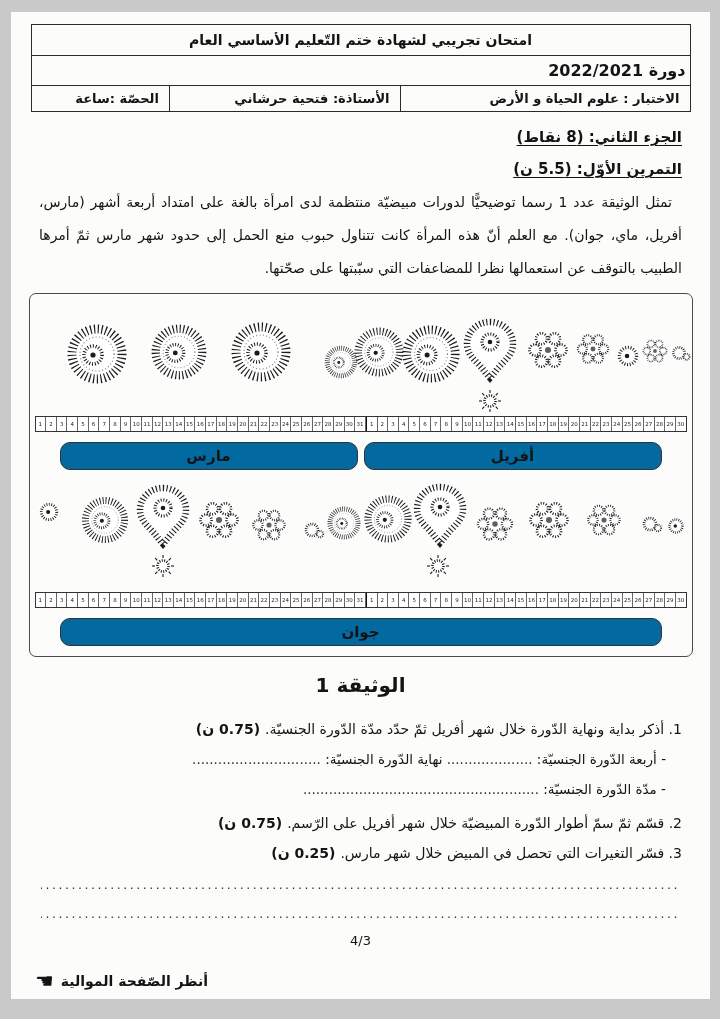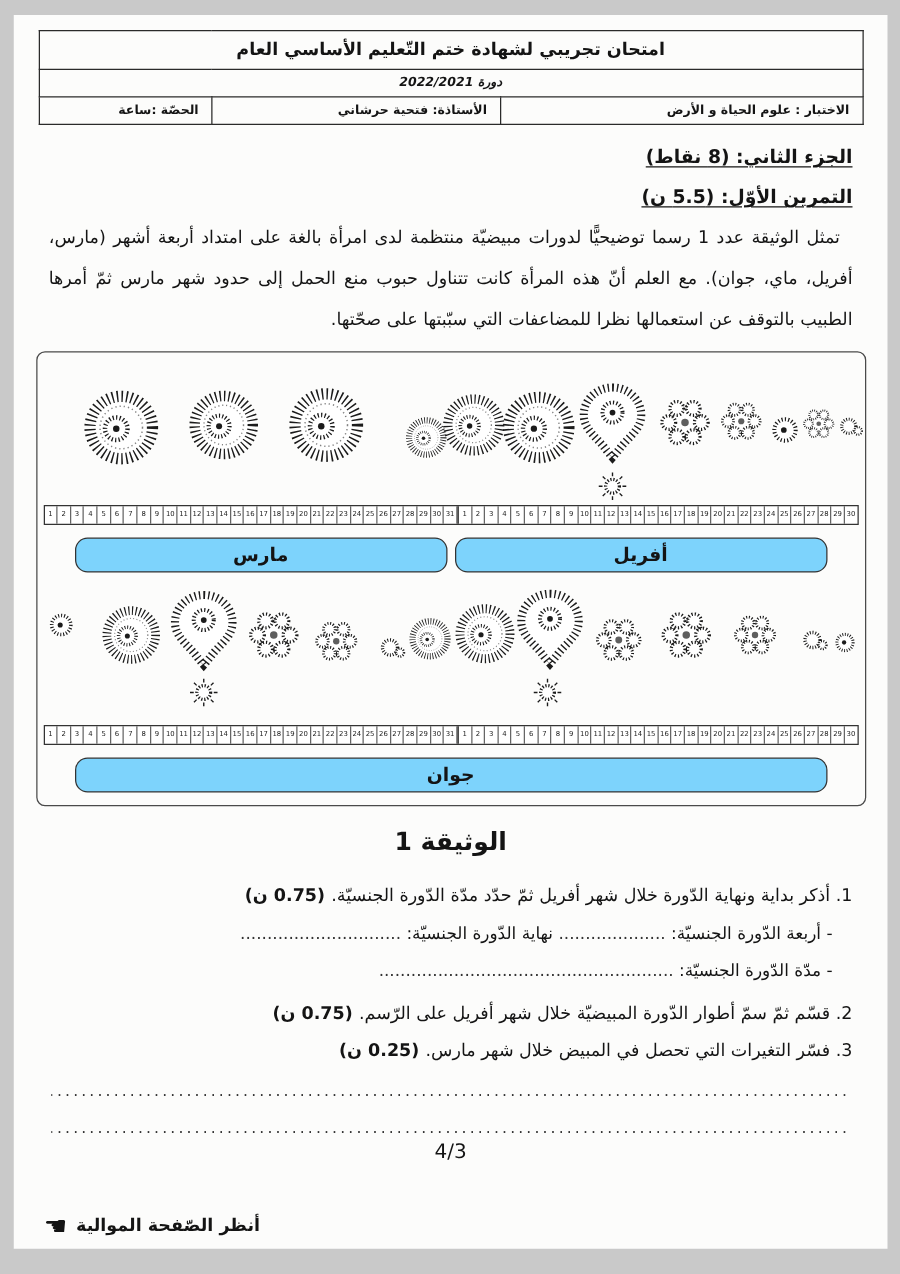--- a/index.html
+++ b/index.html
@@ -14,22 +14,22 @@
   .paper {
     position:absolute; left:11px; top:12px;
     width:699px; height:987px;
     background:#fcfcfb;
     direction:rtl;
   }
   
   .header-table { width:660px; margin:12px auto 0; border-collapse:collapse; }
   .header-table td { border:1.2px solid #2a2a2a; font-weight:bold; }
   .title-cell { text-align:center; padding:7px 4px; font-size:14px; }
-  .session-cell { text-align:center; padding:5px 4px; font-size:10px;font-style:italic; }
-  .info-cell { padding:5px 10px 5px 4px; text-align:right; font-size:10px; }
+  .session-cell { text-align:right; padding:5px 4px; font-size:16px; }
+  .info-cell { padding:5px 10px 5px 4px; text-align:right; font-size:13px; }
   .w-exam { width:44%; } .w-teacher { width:35%; } .w-dur { width:21%; }
 
   .section-line { margin:0 28px; font-size:15px; font-weight:bold; }
   .underlined { text-decoration:underline; text-underline-offset:3px; }
 
   .intro { margin:8px 28px 0; font-size:14px; line-height:33px; text-align:justify; text-indent:10px; }
 
   
   .figure-box {
     width:664px; margin:8px auto 0;
@@ -46,34 +46,34 @@
     flex:1 1 0; border-right:1px solid #666;
     font-size:5.5px; line-height:15px; text-align:center;
     overflow:hidden; color:#222; font-family:"DejaVu Sans", sans-serif;
   }
   .rc:last-child { border-right:none; }
   .seg-start { border-left:1.6px solid #111; }
   .labels-row { display:flex; direction:ltr; gap:6px; margin:10px 30px 0; }
   .month-label {
     flex:1; border:1.4px solid #333; border-radius:10px;
     text-align:center; font-weight:bold; font-size:15px; padding:4px 0;
-    background:#7dd3fc;
+    background:#0369a1;
   }
   .fig-caption { text-align:center; font-weight:bold; font-size:20px; margin-top:16px; }
 
   
   .question { margin:0 28px; font-size:14px; }
   .points { font-weight:bold; margin-inline-start:5px; }
   .answer-line { margin:0 44px 0 28px; font-size:13.5px; }
   .dots { letter-spacing:1.5px; color:#333; }
   .dotted-line {
     margin:0 30px; font-size:12.5px; letter-spacing:2.5px; color:#333;
     white-space:nowrap; overflow:hidden; height:17px;
   }
-  .page-num { text-align:center; font-size:16px; }
+  .page-num { text-align:center; font-size:13px; margin-top:10px; }
 
   .footer { position:absolute; left:24px; bottom:8px; display:flex; align-items:center; gap:7px; direction:ltr; }
   .hand { font-size:21px; line-height:20px; }
   .next-page { font-weight:bold; font-size:14px; }
 
   .mt24 { margin-top:24px; } .mt18 { margin-top:18px; } .mt16 { margin-top:16px;text-align:right; }
   .mt14 { margin-top:14px; } .mt12 { margin-top:12px; }
 </style>
 </head>
 <body>

